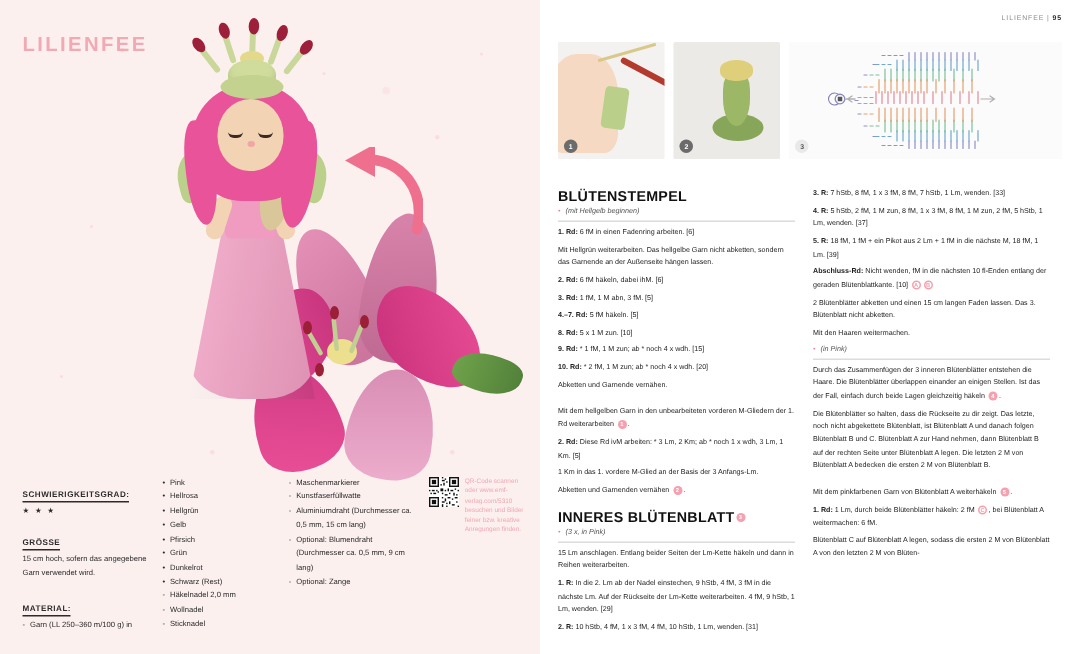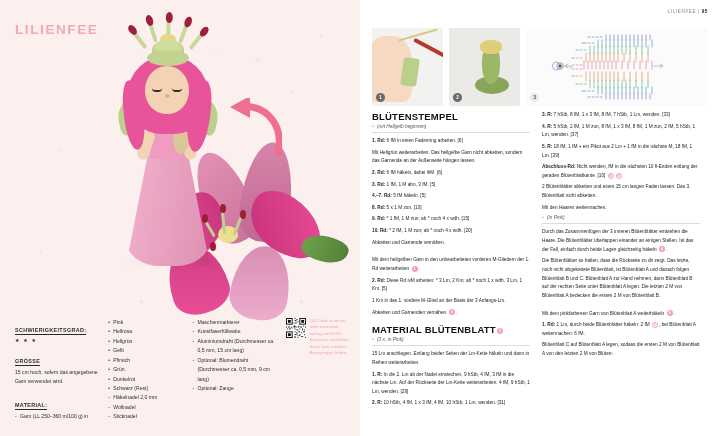--- a/index.html
+++ b/index.html
@@ -94,21 +94,21 @@
   .ph1 { width:72px; height:78px; background:#f3f2f0; }
   .ph2 { width:72px; height:78px; background:#eceae7; }
   .ph3 { width:184px; height:78px; background:#fafafa; }
   .step-num {
     position:absolute; left:4px; bottom:4px; width:9px; height:9px; border-radius:50%;
     background:#6b6b6b; color:#fff; font-size:4.6px; font-weight:bold;
     display:flex; align-items:center; justify-content:center;
   }
   .step-num.light { background:#e9e9e9; color:#555; }
 
-  .cols { display:flex; gap:12px; margin-top:5px; }
+  .cols { display:flex; gap:12px; margin-top:20px; }
   .c { width:158px; }
   h2.sec {
     font-size:9.5px; font-weight:bold; letter-spacing:.2px; color:#111;
     margin:0 0 2px 0; font-family:"Liberation Sans", sans-serif;
   }
   .subnote { font-size:4.8px; font-style:italic; color:#555; padding-left:5px; position:relative; margin-bottom:3px; }
   .subnote:before { content:"\2022"; position:absolute; left:0; color:#e8849a; }
   .rule { height:1px; background:#dcdcdc; margin:3px 0 4px 0; }
   p.t { font-size:4.75px; line-height:1.82; color:#1e1e1e; margin-bottom:3px; text-align:left; }
   p.t b { font-weight:bold; }
@@ -397,21 +397,21 @@
             <p class="t"><b>10. Rd:</b> * 2 fM, 1 M zun; ab * noch 4 x wdh. [20]</p>
             <p class="t">Abketten und Garnende vernähen.</p>
             <div class="gap"></div>
             <p class="t">Mit dem hellgelben Garn in den unbearbeiteten vorderen M-Gliedern der 1. Rd weiterarbeiten <span class="mark">1</span>.</p>
             <p class="t"><b>2. Rd:</b> Diese Rd ivM arbeiten: * 3 Lm, 2 Km; ab * noch 1 x wdh, 3 Lm, 1 Km. [5]</p>
             <p class="t">1 Km in das 1. vordere M-Glied an der Basis der 3 Anfangs-Lm.</p>
             <p class="t">Abketten und Garnenden vernähen <span class="mark">2</span>.</p>
           </div>
 
         <h2 class="sec" style="margin-top:7px">
-          <span>MATERIAL BLÜTENBLATT</span><span class="mark">3</span>
+          <span>INNERES BLÜTENBLATT</span><span class="mark">3</span>
         </h2>
         <div class="subnote">(3 x, in Pink)</div>
         <div class="rule"></div>
         <div>
             <p class="t">15 Lm anschlagen. Entlang beider Seiten der Lm-Kette häkeln und dann in Reihen weiterarbeiten.</p>
             <p class="t"><b>1. R:</b> In die 2. Lm ab der Nadel einstechen, 9 hStb, 4 fM, 3 fM in die nächste Lm. Auf der Rückseite der Lm-Kette weiterarbeiten. 4 fM, 9 hStb, 1 Lm, wenden. [29]</p>
             <p class="t"><b>2. R:</b> 10 hStb, 4 fM, 1 x 3 fM, 4 fM, 10 hStb, 1 Lm, wenden. [31]</p>
           </div>
       </div>
 

